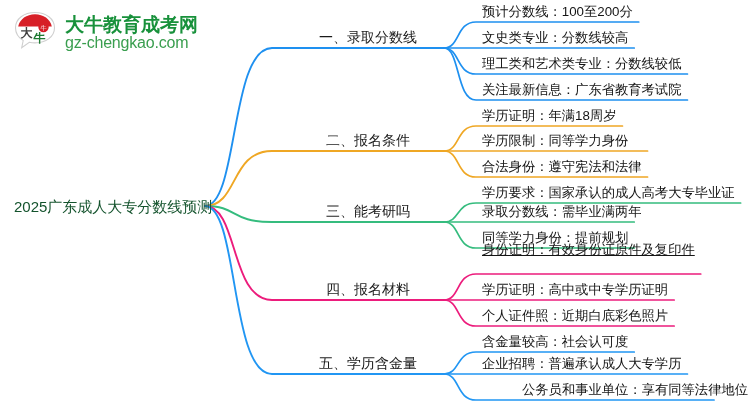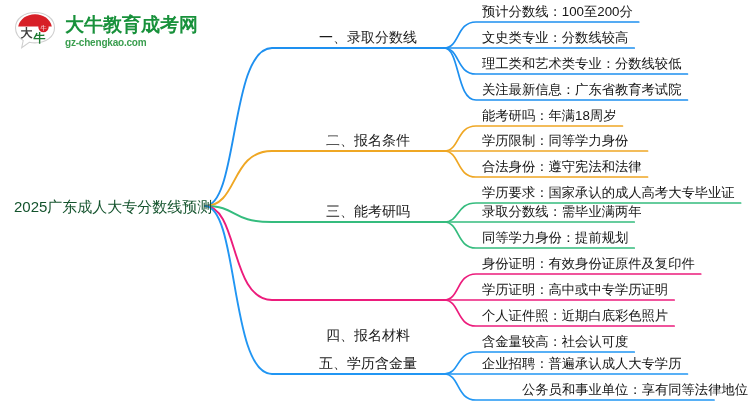--- a/index.html
+++ b/index.html
@@ -34,22 +34,22 @@
   #logo-text { display: flex; flex-direction: column; justify-content: flex-start; }
   #logo-title {
     font-size: 19px;
     font-weight: bold;
     color: #18913B;
     letter-spacing: 0px;
     line-height: 22px;
     white-space: nowrap;
   }
   #logo-sub {
-    font-size: 10px;
-    font-weight: bold;
+    font-size: 16px;
+    font-weight: normal;
     color: #3a9e4f;
     line-height: 14px;
     letter-spacing: -0.2px;
     white-space: nowrap;
   }
 
   
   #links {
     position: absolute;
     left: 0; top: 0;
@@ -132,29 +132,29 @@
 
   <div class="node" id="root-node">2025广东成人大专分数线预测</div>
 
   <div id="nodes">
       <div class="node branch-label" style="left: 319px; top: 30px;">一、录取分数线</div>
       <div class="node leaf-label" style="left: 482px; top: 5px; text-align: center;">预计分数线：100至200分</div>
       <div class="node leaf-label" style="left: 482px; top: 31px;">文史类专业：分数线较高</div>
       <div class="node leaf-label" style="left: 482px; top: 57px;">理工类和艺术类专业：分数线较低</div>
       <div class="node leaf-label" style="left: 482px; top: 83px;">关注最新信息：广东省教育考试院</div>
       <div class="node branch-label" style="left: 326px; top: 133px;">二、报名条件</div>
-      <div class="node leaf-label" style="left: 482px; top: 109px;">能考研吗：年满18周岁</div>
+      <div class="node leaf-label" style="left: 482px; top: 109px;">学历证明：年满18周岁</div>
       <div class="node leaf-label" style="left: 482px; top: 134px;">学历限制：同等学力身份</div>
       <div class="node leaf-label" style="left: 482px; top: 160px;">合法身份：遵守宪法和法律</div>
       <div class="node branch-label" style="left: 326px; top: 204px;">三、能考研吗</div>
       <div class="node leaf-label" style="left: 482px; top: 186px;">学历要求：国家承认的成人高考大专毕业证</div>
       <div class="node leaf-label" style="left: 482px; top: 205px;">录取分数线：需毕业满两年</div>
       <div class="node leaf-label" style="left: 482px; top: 231px;">同等学力身份：提前规划</div>
-      <div class="node branch-label" style="left: 326px; top: 282px; margin-top: 46px;">四、报名材料</div>
-      <div class="node leaf-label" style="left: 482px; top: 257px;">身份证明：有效身份证原件及复印件</div>
+      <div class="node branch-label" style="left: 326px; top: 282px;">四、报名材料</div>
+      <div class="node leaf-label" style="left: 482px; top: 243px; text-decoration: underline;">身份证明：有效身份证原件及复印件</div>
       <div class="node leaf-label" style="left: 482px; top: 283px;">学历证明：高中或中专学历证明</div>
       <div class="node leaf-label" style="left: 482px; top: 309px;">个人证件照：近期白底彩色照片</div>
       <div class="node branch-label" style="left: 319px; top: 356px;">五、学历含金量</div>
       <div class="node leaf-label" style="left: 482px; top: 335px;">含金量较高：社会认可度</div>
       <div class="node leaf-label" style="left: 482px; top: 357px;">企业招聘：普遍承认成人大专学历</div>
       <div class="node leaf-label" style="left: 482px; top: 383px; margin-left: 40px;">公务员和事业单位：享有同等法律地位</div>
     </div>
 
 </div>
 

